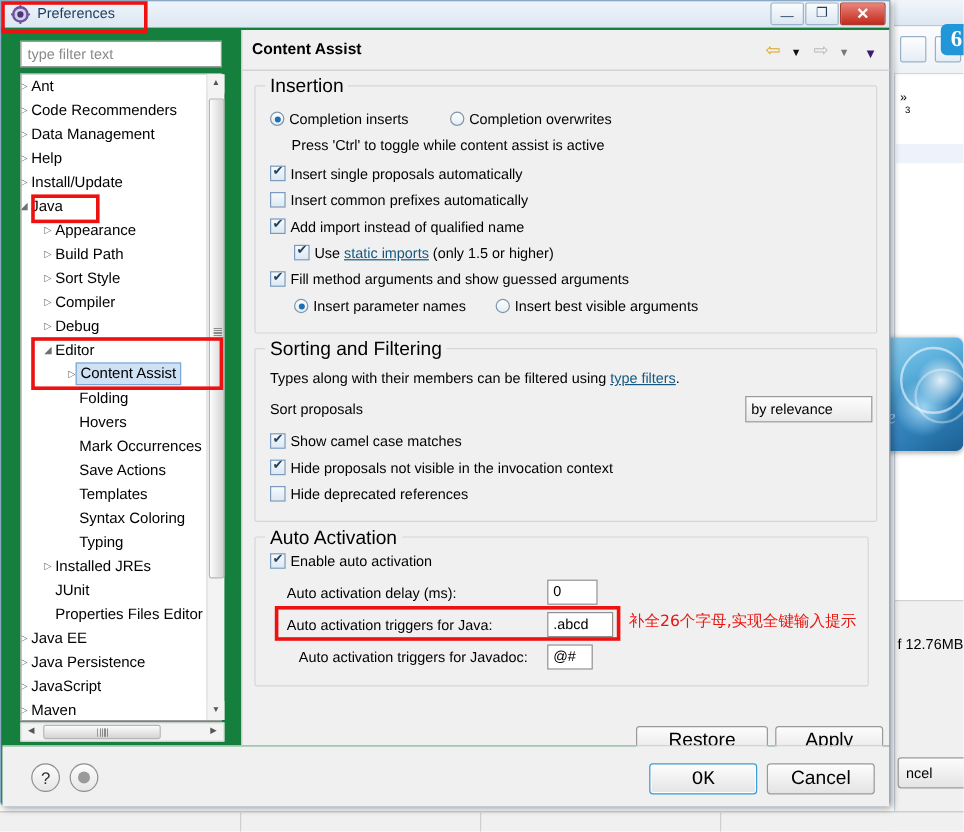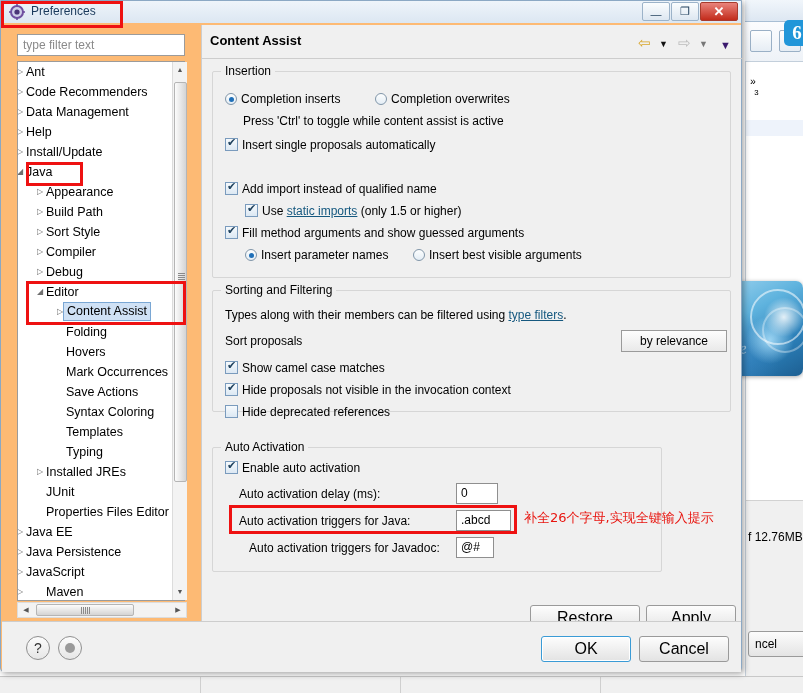--- a/index.html
+++ b/index.html
@@ -92,21 +92,21 @@
   }
   #float-art .lovetxt {
     position:absolute; left:4px; top:60px; color:rgba(255,255,255,.55);
     font-size:16px; font-style:italic; font-family:"Liberation Serif",serif;
     transform:rotate(-8deg);
   }
 
   
   #prefs {
     position:absolute; left:0px; top:0px; width:742px; height:672px;
-    background:#fdba74;
+    background:#15803d;
     border:1px solid #8ba8c4;
     border-radius:0 0 4px 4px;
     box-shadow: 2px 2px 6px rgba(0,0,0,.35);
   }
   #titlebar {
     position:absolute; left:0; top:0; width:740px; height:22px;
     background: linear-gradient(#eef4fa, #dce7f2);
   }
   #title-icon {
     position:absolute; left:8px; top:3px; width:16px; height:16px;
@@ -193,21 +193,21 @@
   #content-head .hr { position:absolute; left:0; top:33px; width:540px; height:1px; background:#cdcdcd;}
   .navbtn { position:absolute; top:10px; }
   .arrow-glyph { font-size:15px; line-height:15px; }
   .caret { font-size:9px; color:#111; }
 
   .group {
     position:absolute; border:1px solid #d6d6d6; border-radius:2px;
   }
   .group > .legend {
     position:absolute; left:8px; top:-8px; background:#f0f0f0; padding:0 4px;
-    font-size:12px; color:#000;
+    font-size:16px; color:#000;
   }
   .row { position:absolute; font-size:12px; white-space:nowrap; color:#000; }
   .cb {
     display:inline-block; width:13px; height:13px; vertical-align:-2px;
     border:1px solid #7a9bbd; background:linear-gradient(#f6fafd,#dce8f3);
     margin-right:4px; position:relative;
   }
   .cb.on:after {
     content:"✔"; position:absolute; left:1px; top:-3px; font-size:11px; color:#21435f;
   }
@@ -234,21 +234,21 @@
     font-family:"DejaVu Sans", sans-serif;
   }
 
   .btn {
     position:absolute; height:26px;
     background:linear-gradient(#fdfdfd,#e3e3e3);
     border:1px solid #9a9a9a; border-radius:3px;
     font-size:16px; text-align:center; color:#000;
     line-height:24px;
   }
-  .btn.primary { border:1px solid #3a9bd6; box-shadow: inset 0 0 0 1px #fff; }
+  .btn.primary { border:1px solid #3a9bd6; box-shadow: inset 0 0 0 1px #fff; font-family: Liberation Mono, monospace; }
 
   #prefs-sep { position:absolute; left:1px; top:620px; width:739px; height:1px; background:#cdcdcd;}
   #bottombar { position:absolute; left:1px; top:621px; width:739px; height:50px; background:#f0f0f0; }
   .circbtn {
     position:absolute; width:24px; height:24px; border-radius:50%;
     border:1px solid #8f8f8f; background:linear-gradient(#fcfcfc,#e6e6e6);
     text-align:center; font-size:14px; line-height:22px; color:#333;
   }
   .circbtn.filled:after {
     content:""; position:absolute; left:6px; top:6px; width:10px; height:10px;
@@ -374,24 +374,24 @@
         <div class="tree-item">
           <span class="lbl" style="left: 48px;">Hovers</span>
         </div>
         <div class="tree-item">
           <span class="lbl" style="left: 48px;">Mark Occurrences</span>
         </div>
         <div class="tree-item">
           <span class="lbl" style="left: 48px;">Save Actions</span>
         </div>
         <div class="tree-item">
+          <span class="lbl" style="left: 48px;">Templates</span>
+        </div>
+        <div class="tree-item">
           <span class="lbl" style="left: 48px;">Syntax Coloring</span>
-        </div>
-        <div class="tree-item">
-          <span class="lbl" style="left: 48px;">Templates</span>
         </div>
         <div class="tree-item">
           <span class="lbl" style="left: 48px;">Typing</span>
         </div>
         <div class="tree-item">
           <span class="arrow" style="left: 16px;">▷</span>
           <span class="lbl" style="left: 28px;">Installed JREs</span>
         </div>
         <div class="tree-item">
           <span class="lbl" style="left: 28px;">JUnit</span>
@@ -406,21 +406,21 @@
         <div class="tree-item">
           <span class="arrow" style="left: -4px;">▷</span>
           <span class="lbl" style="left: 8px;">Java Persistence</span>
         </div>
         <div class="tree-item">
           <span class="arrow" style="left: -4px;">▷</span>
           <span class="lbl" style="left: 8px;">JavaScript</span>
         </div>
         <div class="tree-item">
           <span class="arrow" style="left: -4px;">▷</span>
-          <span class="lbl" style="left: 8px; margin-left: 20px;">Maven</span>
+          <span class="lbl" style="left: 8px;">Maven</span>
         </div>
       </div>
   </div>
 
   <div id="tree-vsb">
     <div class="arrowbtn" style="top:0;">▲</div>
     <div class="thumb">
         <span class="grip"></span>
       </div>
     <div class="arrowbtn" style="top:522px;">▼</div>
@@ -451,59 +451,62 @@
         <span class="rb on"></span><span>Completion inserts</span>
       </div>
       <div class="row" style="left:162px; top:20px;">
         <span class="rb"></span><span>Completion overwrites</span>
       </div>
       <div class="row" style="left:30px; top:42px;">Press 'Ctrl' to toggle while content assist is active</div>
 
       <div class="row" style="left:12px; top:66px;">
         <span class="cb on"></span><span>Insert single proposals automatically</span>
       </div>
+      <div class="row" style="left:12px; top:88px;">
+        <span class="cb"></span><span>Insert common prefixes automatically</span>
+      </div>
       <div class="row" style="left:12px; top:110px;">
         <span class="cb on"></span><span>Add import instead of qualified name</span>
       </div>
       <div class="row" style="left:32px; top:132px;">
         <span class="cb on"></span><span>Use </span><span class="lnk">static imports</span><span> (only 1.5 or higher)</span>
       </div>
       <div class="row" style="left:12px; top:154px;">
         <span class="cb on"></span><span>Fill method arguments and show guessed arguments</span>
       </div>
       <div class="row" style="left:32px; top:176px;">
         <span class="rb on"></span><span>Insert parameter names</span>
       </div>
       <div class="row" style="left:200px; top:176px;">
         <span class="rb"></span><span>Insert best visible arguments</span>
       </div>
     </div>
 
-    <div class="group" style="left:10px; top:265px; width:519px; height:122px;text-align:center;">
+    <div class="group" style="left:10px; top:265px; width:519px; height:145px;">
       <span class="legend">Sorting and Filtering</span>
 
       <div class="row" style="left:12px; top:17px;">
         <span>Types along with their members can be filtered using </span><span class="lnk">type filters</span><span>.</span>
       </div>
 
       <div class="row" style="left:12px; top:43px;">Sort proposals</div>
       <div class="combo" style="left:408px; top:39px; width:106px;">by relevance</div>
 
       <div class="row" style="left:12px; top:70px;">
         <span class="cb on"></span><span>Show camel case matches</span>
       </div>
       <div class="row" style="left:12px; top:92px;">
         <span class="cb on"></span><span>Hide proposals not visible in the invocation context</span>
       </div>
       <div class="row" style="left:12px; top:114px;">
         <span class="cb"></span><span>Hide deprecated references</span>
       </div>
     </div>
 
-    <div class="group" style="left:10px; top:422px; width:450px; height:125px;">
+    <div class="group" style="left:10px; top:422px; width:512px; height:125px;">
       <span class="legend">Auto Activation</span>
 
       <div class="row" style="left:12px; top:13px;">
         <span class="cb on"></span><span>Enable auto activation</span>
       </div>
 
       <div class="row" style="left:26px; top:39px;">Auto activation delay (ms):</div>
       <div class="txtfield" style="left:243px; top:35px; width:42px; height:21px;">0</div>
 
       <div class="row" style="left:26px; top:66px;">Auto activation triggers for Java:</div>

